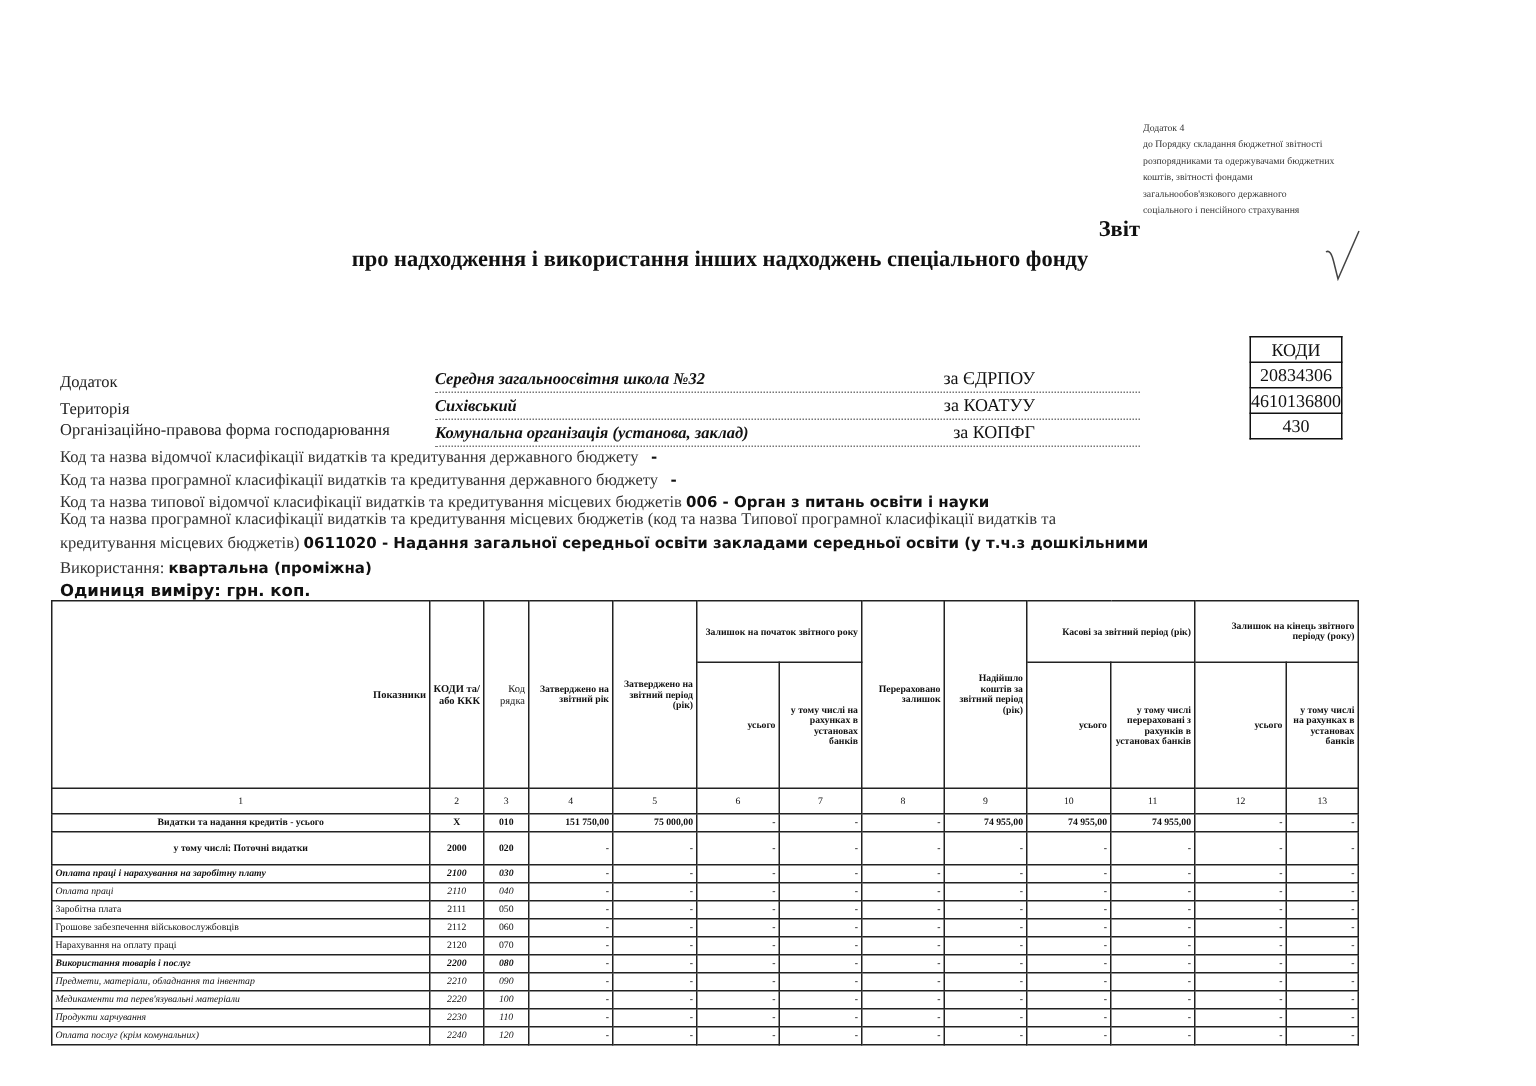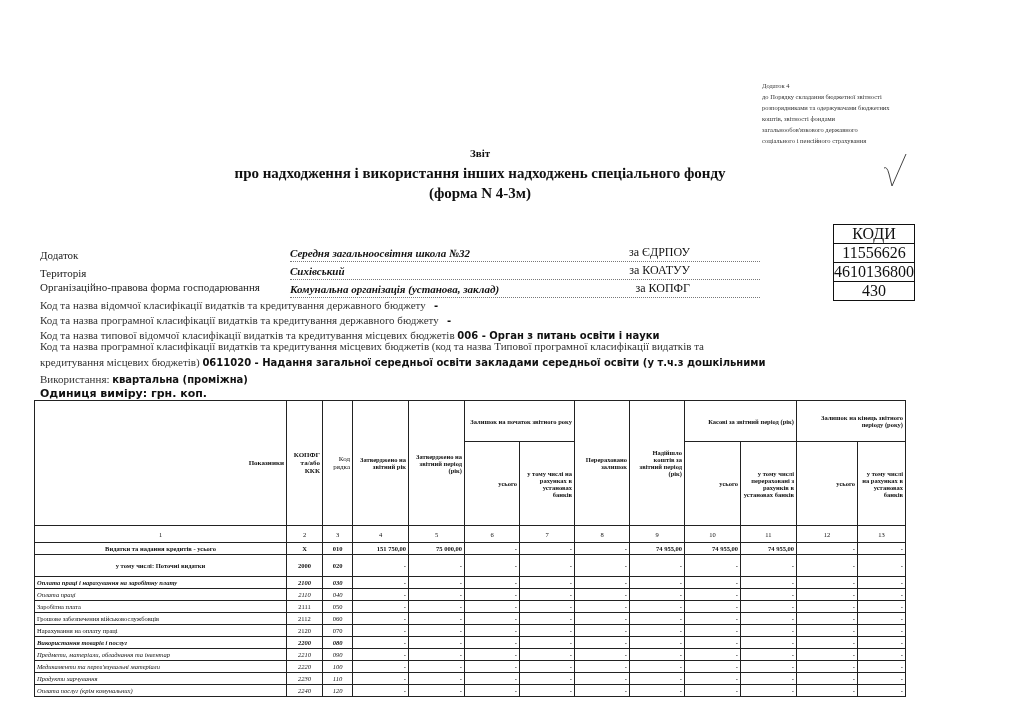--- a/index.html
+++ b/index.html
@@ -1,29 +1,29 @@
 <!DOCTYPE html>
 <html><head>
 <meta charset="utf-8">
 <style>
   html, body { margin:0; padding:0; }
   body { width:1024px; height:724px; background:#fff; position:relative; overflow:hidden; font-family:"Liberation Serif", serif; color:#111; }
   .annex { position:absolute; left:762px; top:80px; width:200px; font-size:6.5px; line-height:11px; color:#333; }
   .checkmark { position:absolute; left:882px; top:152px; }
   .title-block { position:absolute; left:200px; width:560px; top:143px; text-align:center; }
-  .title-block .t1 { font-size:11px; font-weight:bold; line-height:20px; }
+  .title-block .t1 { font-size:15px; font-weight:bold; line-height:20px;text-align:right; }
   .title-block .t2 { font-size:15px; font-weight:bold; line-height:20px; }
   .title-block .t3 { font-size:15px; font-weight:bold; line-height:20px; }
   .title-block .t4 { font-size:11px; font-weight:bold; font-style:italic; line-height:14px; }
   .info-row { position:absolute; left:40px; font-size:11px; color:#222; }
   .info-val { position:absolute; left:290px; width:470px; font-size:11px; font-weight:bold; font-style:italic; border-bottom:1px dotted #777; height:14px; }
   .codes { position:absolute; left:766px; top:224px; }
   .codes .lbl { position:absolute; right:76px; font-size:12px; white-space:nowrap; }
   .codes table { position:absolute; left:67px; top:0; border-collapse:collapse; }
-  .codes td { border:1.5px solid #111; width:76px; height:16px; text-align:center; font-size:16px; padding:0; }
+  .codes td { border:1.5px solid #111; width:76px; height:16px; text-align:center; font-size:12px; padding:0; }
   .line { position:absolute; left:40px; font-size:11px; color:#333; white-space:nowrap; }
   .line b, .line .sans { font-family:"DejaVu Sans", sans-serif; font-weight:bold; font-size:10px; color:#111; }
   .unit { position:absolute; left:40px; top:387px; font-family:"DejaVu Sans", sans-serif; font-weight:bold; font-size:11px; }
   table.main { position:absolute; left:34px; top:400px; border-collapse:collapse; table-layout:fixed; }
   table.main td, table.main th { border:1.3px solid #222; font-size:6.5px; padding:0 2px; overflow:hidden; }
   table.main th { font-weight:bold; text-align:right; vertical-align:middle; }
   table.main td.num { text-align:right; font-weight:bold; }
   table.main td.c { text-align:center; }
   table.main td.ind { text-align:left; white-space:nowrap; }
 </style>
@@ -39,41 +39,40 @@
   <div>соціального і пенсійного страхування</div>
 </div>
 
 <svg class="checkmark" width="26" height="40" viewBox="0 0 26 40">
   <path d="M2 16 Q5 14 7 22 L10 34 L24 2" fill="none" stroke="#444" stroke-width="1"></path>
 </svg>
 
 <div class="title-block">
   <div class="t1">Звіт</div>
   <div class="t2">про надходження і використання інших надходжень спеціального фонду</div>
-  <div class="t3">(форма N 4-3м)</div>
 </div>
 
 <div class="info-row" style="top:249px">Додаток</div>
 <div class="info-val" style="top:247px">Середня загальноосвітня школа №32</div>
 <div class="info-row" style="top:267px">Територія</div>
 <div class="info-val" style="top:265px">Сихівський</div>
 <div class="info-row" style="top:281px">Організаційно-правова форма господарювання</div>
 <div class="info-val" style="top:283px">Комунальна організація (установа, заклад)</div>
 
 <div class="codes">
   <div class="lbl" style="top:21px">за ЄДРПОУ</div>
   <div class="lbl" style="top:39px">за КОАТУУ</div>
   <div class="lbl" style="top:57px">за КОПФГ</div>
   <table>
     <tbody>
         <tr>
           <td>КОДИ</td>
         </tr>
     <tr>
-          <td>11556626</td>
+          <td>20834306</td>
         </tr>
     <tr>
           <td>4610136800</td>
         </tr>
     <tr>
           <td>430</td>
         </tr>
   </tbody>
     </table>
 </div>
@@ -108,21 +107,21 @@
       <col style="width:55px">
       <col style="width:55px">
     <col style="width:56px">
       <col style="width:56px">
       <col style="width:61px">
       <col style="width:48px">
   </colgroup>
   <thead>
     <tr style="height:26px">
       <th rowspan="2" style="font-size:7px">Показники</th>
-      <th rowspan="2" style="font-size:7px">КОПФГ та/або ККК</th>
+      <th rowspan="2" style="font-size:7px">КОДИ та/або ККК</th>
       <th rowspan="2" style="font-size:7px;font-weight:normal">Код рядка</th>
       <th rowspan="2">Затверджено на звітний рік</th>
       <th rowspan="2">Затверджено на звітний період (рік)</th>
       <th colspan="2">Залишок на початок звітного року</th>
       <th rowspan="2">Перераховано залишок</th>
       <th rowspan="2">Надійшло коштів за звітний період (рік)</th>
       <th colspan="2">Касові за звітний період (рік)</th>
       <th colspan="2" style="height:40px">Залишок на кінець звітного періоду (року)</th>
     </tr>
     <tr style="height:84px">

